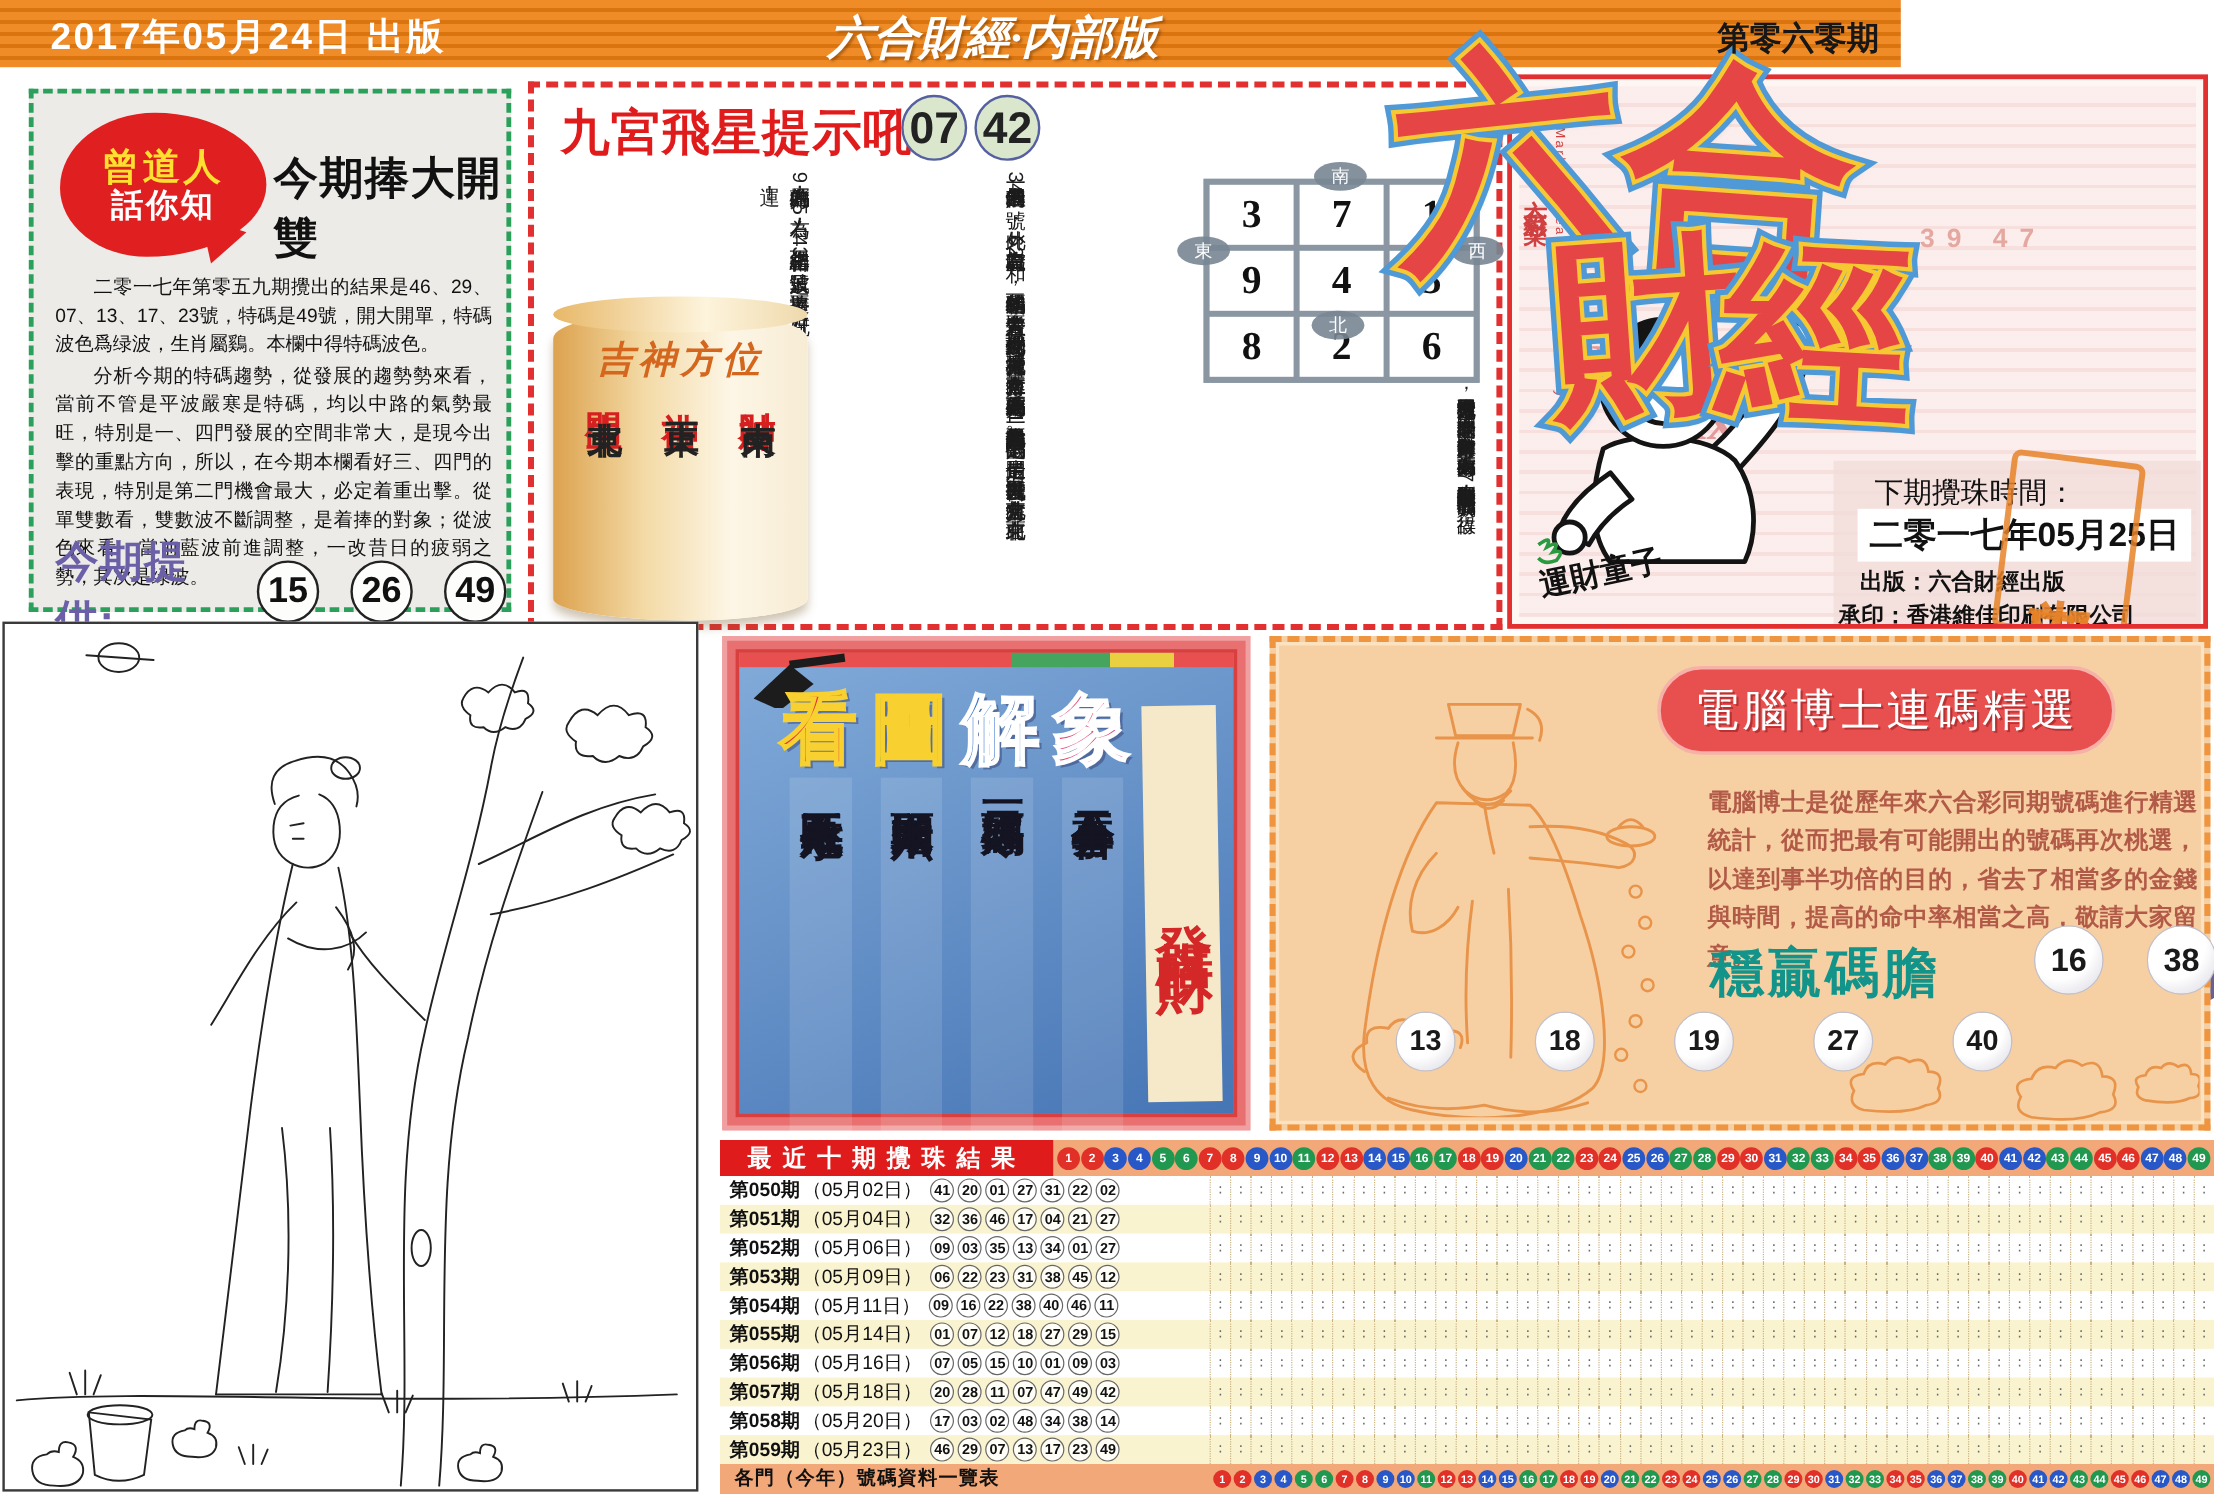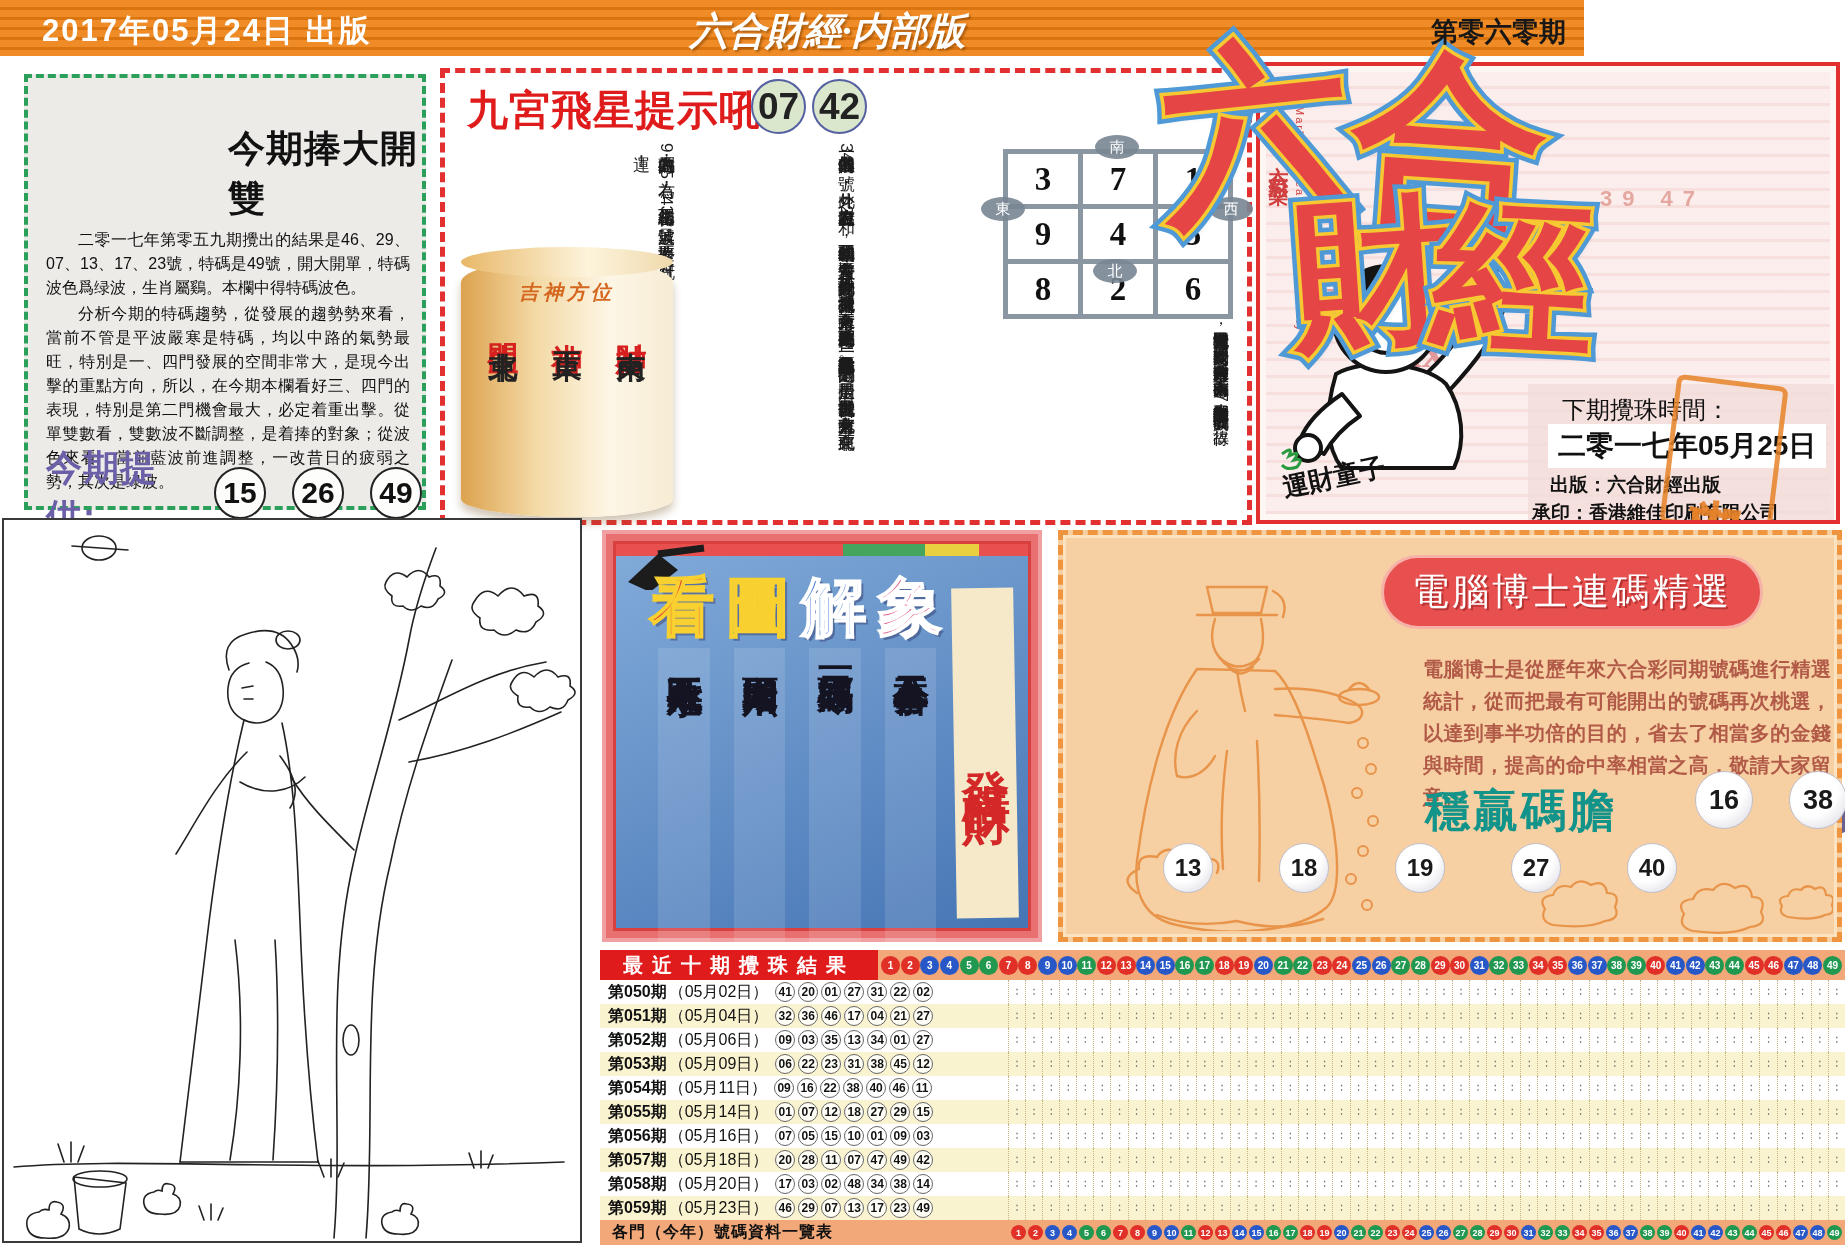--- a/index.html
+++ b/index.html
@@ -45,21 +45,21 @@
 .vtext{writing-mode:vertical-rl;text-align:justify;color:#1c1c1c}
 .vt-b{position:absolute;left:12px;top:70px;width:222px;height:106px;font-size:17px;line-height:25px}
 .vt-c{position:absolute;left:238px;top:70px;width:176px;height:376px;font-size:17px;line-height:25px}
 .vt-d{position:absolute;left:548px;top:247px;width:240px;height:198px;font-size:16px;line-height:24px}
 
 .cylinder{position:absolute;left:16px;top:186px;width:212px;height:258px;
  background:linear-gradient(90deg,#dca24e,#f3d9a4 35%,#fdf6e6 70%,#f7ecd4);
  border-radius:50% 50% 46% 54%/9% 9% 7% 7%;box-shadow:0 6px 8px rgba(120,90,40,.35)}
 .cylinder::before{content:"";position:absolute;left:0;top:-12px;width:100%;height:30px;
  background:linear-gradient(90deg,#e8b868,#fdf4dc 60%,#efd9ac);border-radius:50%}
-.cyl-title{position:absolute;left:0;top:20px;width:100%;text-align:center;font-size:20px;font-weight:bold;
+.cyl-title{position:absolute;left:0;top:20px;width:100%;text-align:center;font-size:31px;font-weight:bold;
  color:#d4661e;font-family:"Liberation Serif",serif;font-style:italic;letter-spacing:4px}
 .cyl-cols{position:absolute;left:10px;top:60px;width:192px;display:flex;flex-direction:row-reverse;
  justify-content:space-around}
 .cyl-col{display:flex;flex-direction:column;align-items:center}
 .cyl-deity{writing-mode:vertical-rl;font-size:31px;font-weight:bold;color:#d62020;line-height:1}
 .cyl-dir{writing-mode:vertical-rl;font-size:29px;font-weight:bold;color:#222;margin-top:10px;line-height:1}
 
 .ms-area{position:absolute;left:552px;top:18px;width:240px;height:232px}
 .ms-title{position:absolute;left:0;top:0;width:100%;text-align:center;font-size:39px;font-weight:bold;
  color:#f6c832;-webkit-text-stroke:2.5px #2f9e8e;text-shadow:3px 3px 0 rgba(47,158,142,.45);letter-spacing:2px}
@@ -180,20 +180,24 @@
       <span class="l-red">財</span>
     </div>
     <div class="logo-char" style="left: 1434px; top: 196px; font-size: 160px; width: 160px; height: 160px; transform: rotate(3deg);">
       <span class="l-blue">經</span>
       <span class="l-yellow">經</span>
       <span class="l-red">經</span>
     </div>
   </div>
 
 <div class="tips-box">
+  <div class="bubble">
+    <span class="b1">曾道人</span>
+    <span class="b2">話你知</span>
+  </div>
   <div class="tips-headline">今期捧大開雙</div>
   <div class="tips-body">
     <p>二零一七年第零五九期攪出的結果是46、29、07、13、17、23號，特碼是49號，開大開單，特碼波色爲绿波，生肖屬鷄。本欄中得特碼波色。</p>
     <p>分析今期的特碼趨勢，從發展的趨勢勢來看，當前不管是平波嚴寒是特碼，均以中路的氣勢最旺，特別是一、四門發展的空間非常大，是現今出擊的重點方向，所以，在今期本欄看好三、四門的表現，特別是第二門機會最大，必定着重出擊。從單雙數看，雙數波不斷調整，是着捧的對象；從波色來看，當前藍波前進調整，一改昔日的疲弱之勢，其次是绿波。</p>
   </div>
   <div class="provide">
     <span class="provide-label">今期提供:</span>
     <span id="provide-circles" style="display:flex;gap:26px">
         <span class="provide-circle">15</span>
         <span class="provide-circle">26</span>

